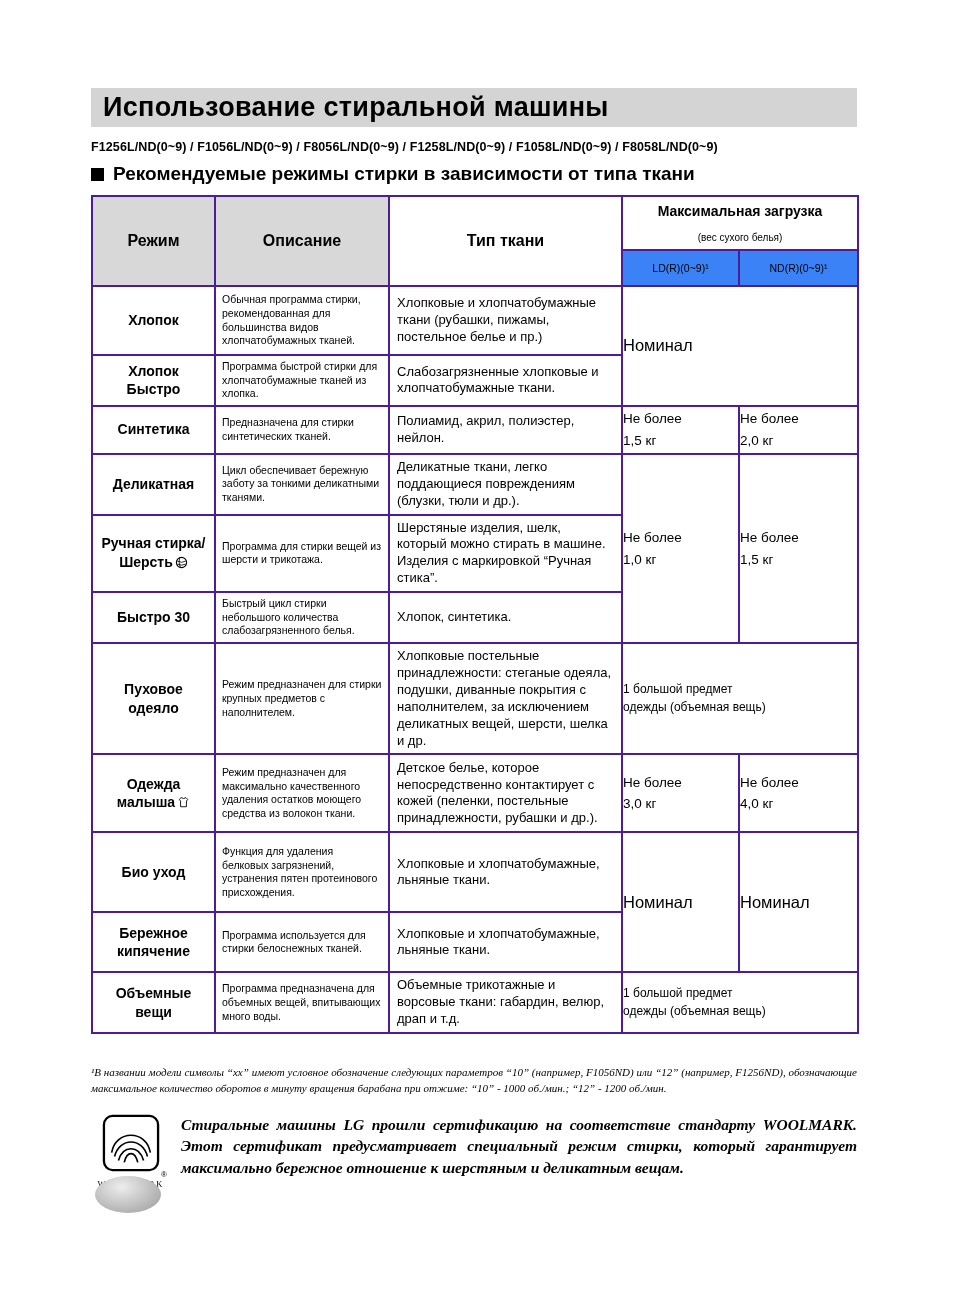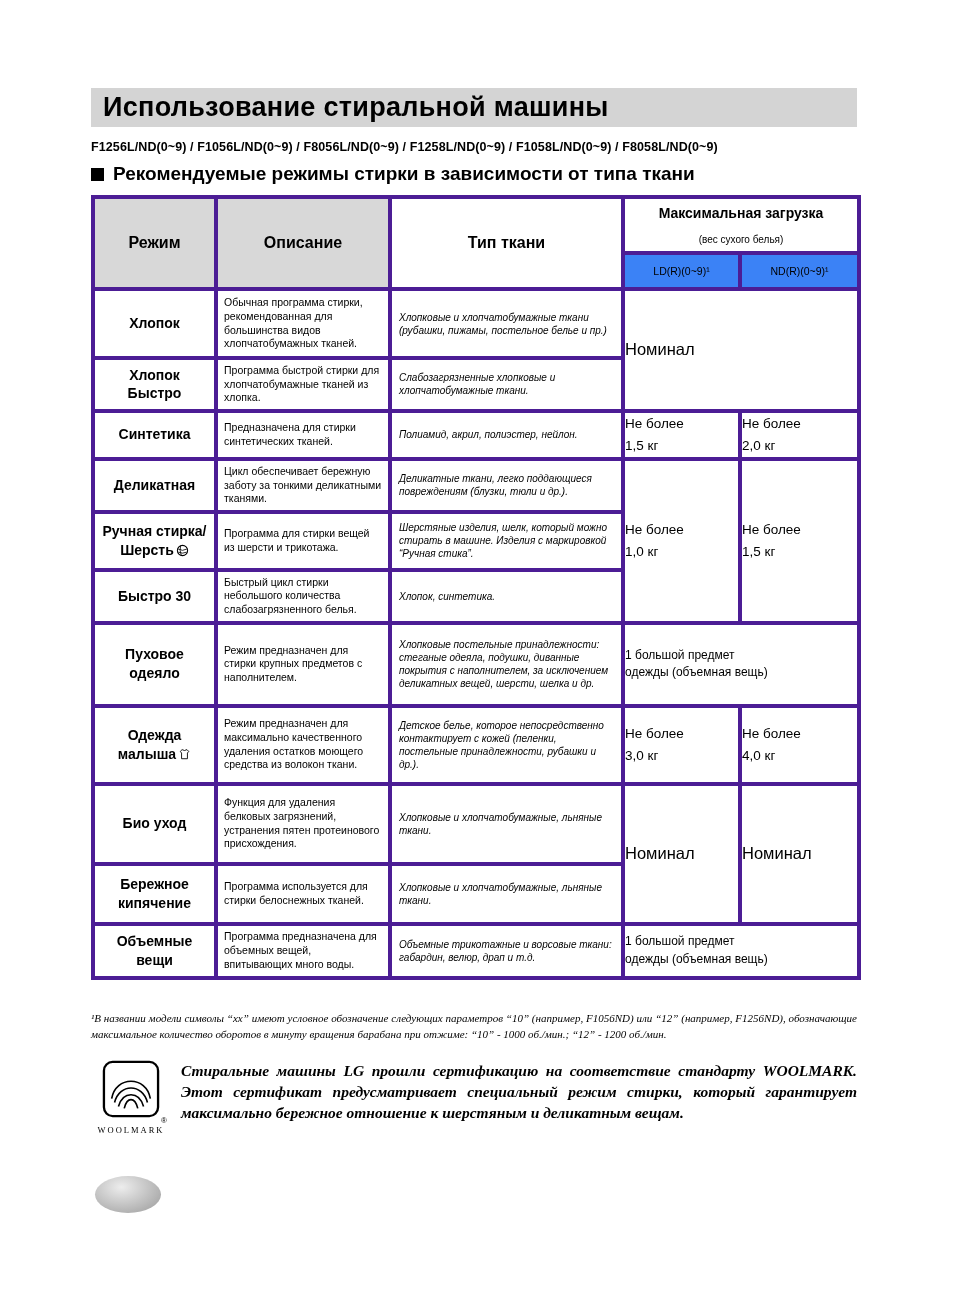--- a/index.html
+++ b/index.html
@@ -17,35 +17,35 @@
   }
   .title-bar h1 { font-size:27px; font-weight:bold; letter-spacing:0.3px; }
 
   .models { margin-top:13px; font-size:12.5px; font-weight:bold; letter-spacing:0.1px; }
 
   .section-heading { margin-top:9px; display:flex; align-items:center; gap:9px; }
   .bullet-square { width:13px; height:13px; background:#000; flex:none; }
   .section-heading .txt { font-size:19px; font-weight:bold; }
 
   table { border-collapse:collapse; margin-top:10px; width:766px; table-layout:fixed; border:2px solid #000; }
-  th, td { border:4px solid #4c1d95; vertical-align:middle; }
+  th, td { border:2px solid #4c1d95; vertical-align:middle; }
   thead th { border-bottom-width:2px; }
   th.h-load { border-bottom-width:1px; }
 
   th.h-main { background:#d8d8d8; font-size:16px; font-weight:bold; }
   th.h-fabric { background:#fff; font-size:16px; font-weight:bold; }
   th.h-load { background:#fff; padding:6px 2px; }
   .load-title { font-size:14px; font-weight:bold; text-align:center; }
   .load-sub { font-size:10px; font-weight:normal; text-align:center; margin-top:13px; }
   th.h-sub { font-size:10.5px; font-weight:normal; text-align:center; height:36px; background:#3b82f6; }
 
   td.mode { font-weight:bold; font-size:14px; text-align:center; white-space:pre-line; padding:2px 3px; line-height:1.35; }
   .mode-text { white-space:pre-line; }
   td.desc { font-size:10.5px; padding:4px 6px; line-height:1.3; }
-  td.fabric { font-size:10px; padding:4px 7px; line-height:1.3;font-style:italic; }
+  td.fabric { font-size:13px; padding:4px 7px; line-height:1.3; }
   td.load { text-align:left; font-size:13.5px; white-space:pre-line; line-height:1.6; }
   td.load.nominal { font-size:16.5px; line-height:1.3; }
   td.load.bulk { font-size:12px; line-height:1.45; }
 
   tr.r0{height:69px} tr.r1{height:48px} tr.r2{height:48px} tr.r3{height:52px}
   tr.r4{height:58px} tr.r5{height:49px} tr.r6{height:83px} tr.r7{height:78px}
   tr.r8{height:80px} tr.r9{height:60px} tr.r10{height:54px}
 
   .inline-icon { vertical-align:-2px; margin-left:2px; }
 

